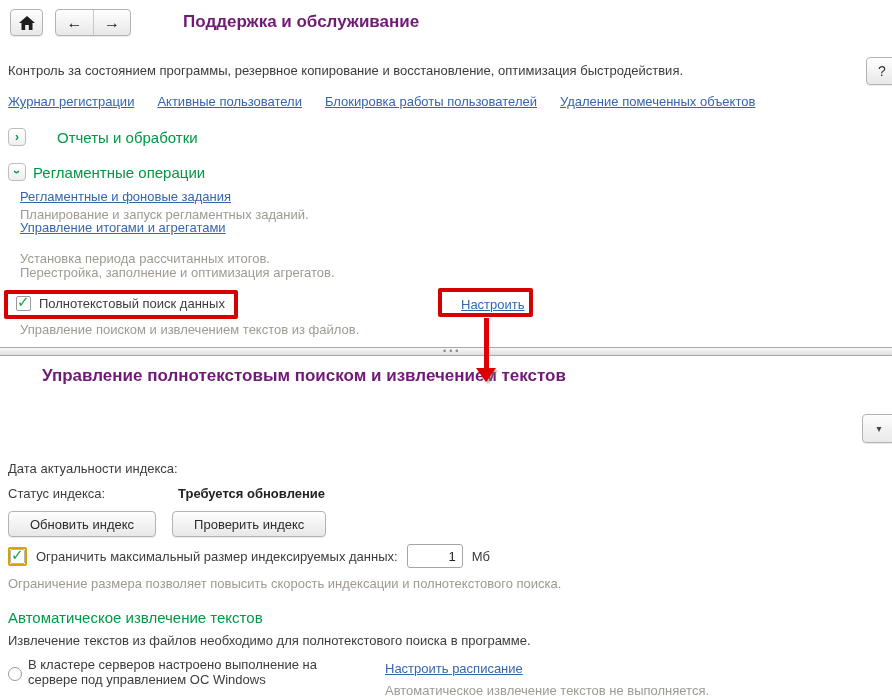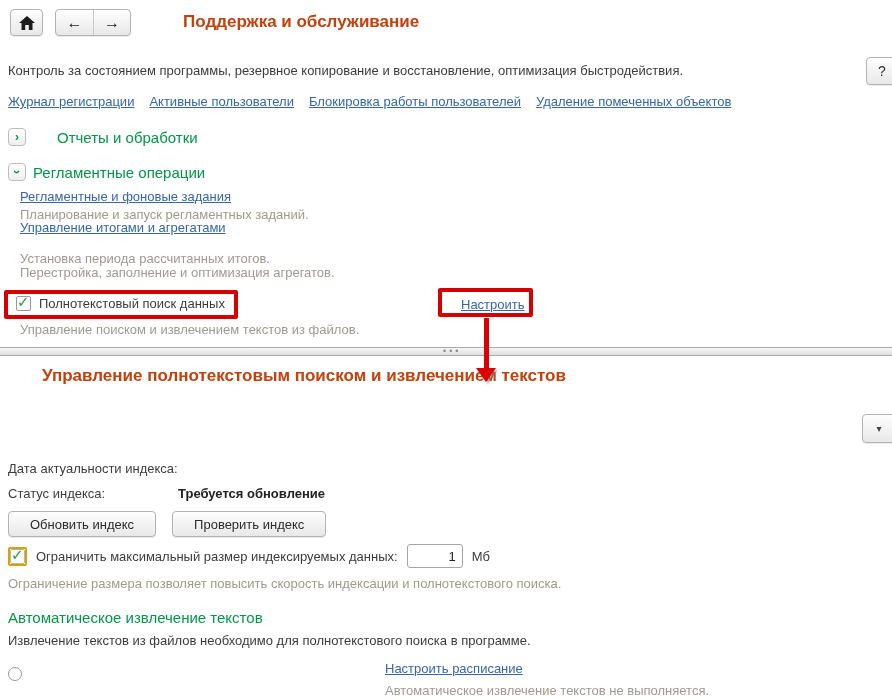--- a/index.html
+++ b/index.html
@@ -23,21 +23,21 @@
     color:#2c2c2c; cursor:pointer; font-size:13px;
   }
   .navbtn { height:27px; }
   .nav-icon { font-size:16px; font-weight:bold; line-height:1; color:#1c1c1c; }
 
   .btn-group { display:flex; height:27px; border:1px solid #b3b3b3; border-radius:4px;
     background:linear-gradient(#fefefe,#e8e8e8); box-shadow:0 1px 0 rgba(0,0,0,0.08); }
   .btn-group .half { width:37px; display:flex; align-items:center; justify-content:center; cursor:pointer; }
   .btn-group .half + .half { border-left:1px solid #c9c9c9; }
 
-  .page-title { font-size:17px; font-weight:bold; color:#c2410c; }
+  .page-title { font-size:17px; font-weight:bold; color:#701a75; }
 
   
   .toggle {
     width:18px; height:18px; border:1px solid #bdbdbd; border-radius:4px;
     background:linear-gradient(#ffffff,#efefef); display:flex; align-items:center; justify-content:center;
     cursor:pointer; color:#009846; font-weight:bold; font-size:12px; line-height:1;
   }
   .toggle .gl { display:block; }
   .toggle.open .gl { transform:rotate(90deg); }
   .section-title { font-size:15px; color:#009846; }
@@ -64,21 +64,21 @@
 
   .action-btn { height:26px; padding:0 21px; font-size:13px; }
 
   input.num {
     width:56px; height:24px; border:1px solid #a6a6a6; border-radius:3px;
     text-align:right; padding:0 6px; font-size:13px; color:#222;
     font-family:"Liberation Sans","DejaVu Sans",sans-serif;
   }
 
   .hint { line-height:14px; }
-  .links-row { display:flex; gap:15px; }
+  .links-row { display:flex; gap:23px; }
 </style>
 </head>
 <body>
 
 <div class="abs" style="left:0;top:0;width:892px;height:347px;">
 
   <div class="abs btn navbtn" style="left:10px;top:9px;width:33px;">
     <svg width="16" height="14" viewBox="0 0 16 14">
       <polygon points="8,0 16,7 13.5,7 13.5,14 9.8,14 9.8,9 6.2,9 6.2,14 2.5,14 2.5,7 0,7" fill="#1c1c1c"></polygon>
     </svg>
@@ -173,16 +173,17 @@
     <span>Ограничить максимальный размер индексируемых данных:</span>
     <input class="num" type="text" value="1" style="">
     <span>Мб</span>
   </div>
   <div class="abs muted hint" style="left:8px;top:220px;">Ограничение размера позволяет повысить скорость индексации и полнотекстового поиска.</div>
 
   <div class="abs section-title" style="left:8px;top:252px;">Автоматическое извлечение текстов</div>
   <div class="abs" style="left:8px;top:276px;">Извлечение текстов из файлов необходимо для полнотекстового поиска в программе.</div>
 
   <div class="abs radio" role="radio" aria-checked="false" style="left:8px;top:310px;"></div>
+  <div class="abs" style="left:28px;top:300px;width:292px;line-height:15px;">В кластере серверов настроено выполнение на сервере под управлением ОС Windows</div>
 
   <div class="abs link" style="left:385px;top:304px;">Настроить расписание</div>
   <div class="abs muted" style="left:385px;top:326px;">Автоматическое извлечение текстов не выполняется.</div>
 </div>
 
 </body></html>

